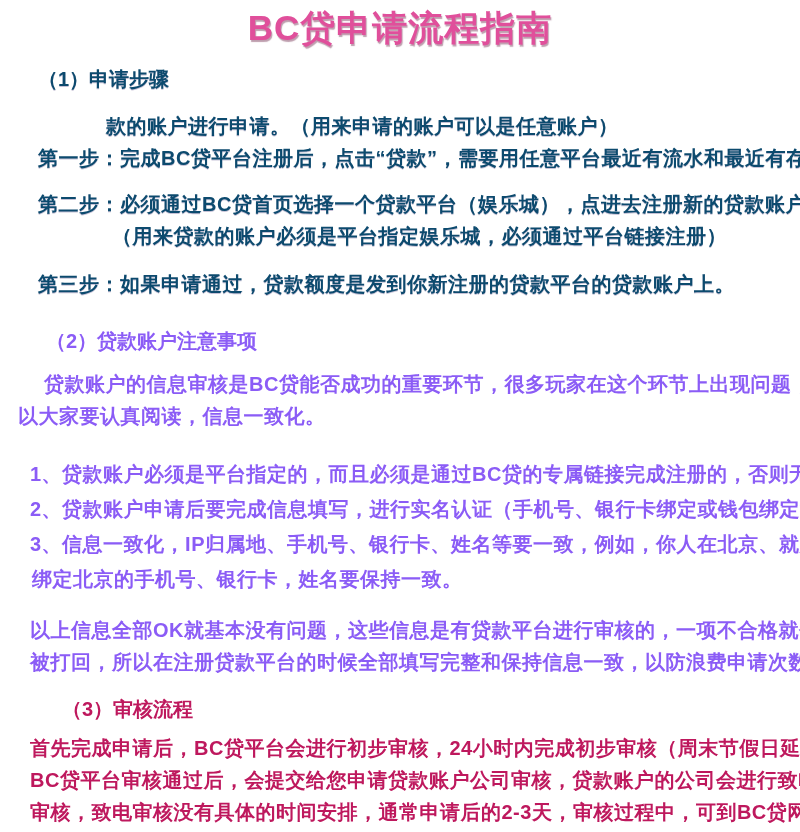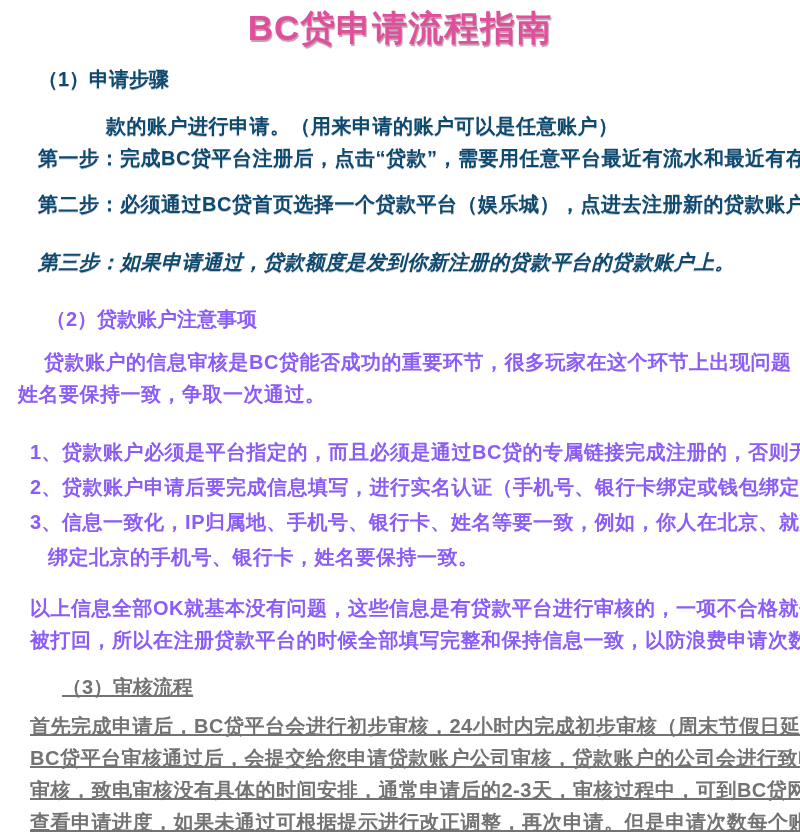--- a/index.html
+++ b/index.html
@@ -30,35 +30,35 @@
     text-shadow: 1px 2px 1px rgba(110, 40, 75, 0.45);
   }
   .line {
     font-size: 20px;
     line-height: 32px;
     white-space: nowrap;
     letter-spacing: 0.5px;
   }
   .blue { color: #0c4a6e; text-shadow: 0 1px 0 rgba(30,10,90,0.25); }
   .pink { color: #8b5cf6; }
-  .red  { color: #737373; text-decoration: underline; }
+  .red  { color: #be185d; }
 
   .h1 { margin: 14px 0 0 38px; font-size: 20px; line-height: 30px; }
   .h2 { margin: 26px 0 0 46px; font-size: 20px; line-height: 30px; }
   .h3 { margin: 16px 0 0 62px; font-size: 20px; line-height: 30px; }
 
   .step { margin-top: 16px; }
   .step2 { margin-top: 14px; }
-  .step3 { margin-top: 26px; font-style: italic; }
+  .step3 { margin-top: 16px; }
 
   .ml18  { margin-left: 18px; }
   .ml30  { margin-left: 30px; }
   .ml38  { margin-left: 38px; }
   .ml44  { margin-left: 44px; }
-  .ml48  { margin-left: 48px; }
+  .ml48  { margin-left: 32px; }
   .ml106 { margin-left: 106px; }
   .ml112 { margin-left: 112px; }
 
   .intro { margin-top: 12px; }
   .items { margin-top: 26px; }
   .item  { margin-top: 2px; line-height: 33px; }
   .summary { margin-top: 18px; }
   .auditbody { margin-top: 8px; }
 </style>
 </head>
@@ -70,31 +70,32 @@
 
   <div class="h1 blue">（1）申请步骤</div>
 
   <div class="step">
     <div class="line blue ml106">款的账户进行申请。（用来申请的账户可以是任意账户）</div>
     <div class="line blue ml38">第一步：完成BC贷平台注册后，点击“贷款”，需要用任意平台最近有流水和最近有存</div>
   </div>
 
   <div class="step step2">
     <div class="line blue ml38">第二步：必须通过BC贷首页选择一个贷款平台（娱乐城），点进去注册新的贷款账户。</div>
+    <div class="line blue ml112">（用来贷款的账户必须是平台指定娱乐城，必须通过平台链接注册）</div>
   </div>
 
   <div class="step step3">
     <div class="line blue ml38">第三步：如果申请通过，贷款额度是发到你新注册的贷款平台的贷款账户上。</div>
   </div>
 
   <div class="h2 pink">（2）贷款账户注意事项</div>
 
   <div class="intro">
     <div class="line pink ml44">贷款账户的信息审核是BC贷能否成功的重要环节，很多玩家在这个环节上出现问题，所</div>
-    <div class="line pink ml18">姓名要保持一致，争取一次通过。</div>
+    <div class="line pink ml18">以大家要认真阅读，信息一致化。</div>
   </div>
 
   <div class="items">
     <div class="line pink item ml30">1、贷款账户必须是平台指定的，而且必须是通过BC贷的专属链接完成注册的，否则无效。</div>
     <div class="line pink item ml30">2、贷款账户申请后要完成信息填写，进行实名认证（手机号、银行卡绑定或钱包绑定等）</div>
     <div class="line pink item ml30">3、信息一致化，IP归属地、手机号、银行卡、姓名等要一致，例如，你人在北京、就必须</div>
     <div class="line pink item ml48">绑定北京的手机号、银行卡，姓名要保持一致。</div>
   </div>
 
   <div class="summary">

